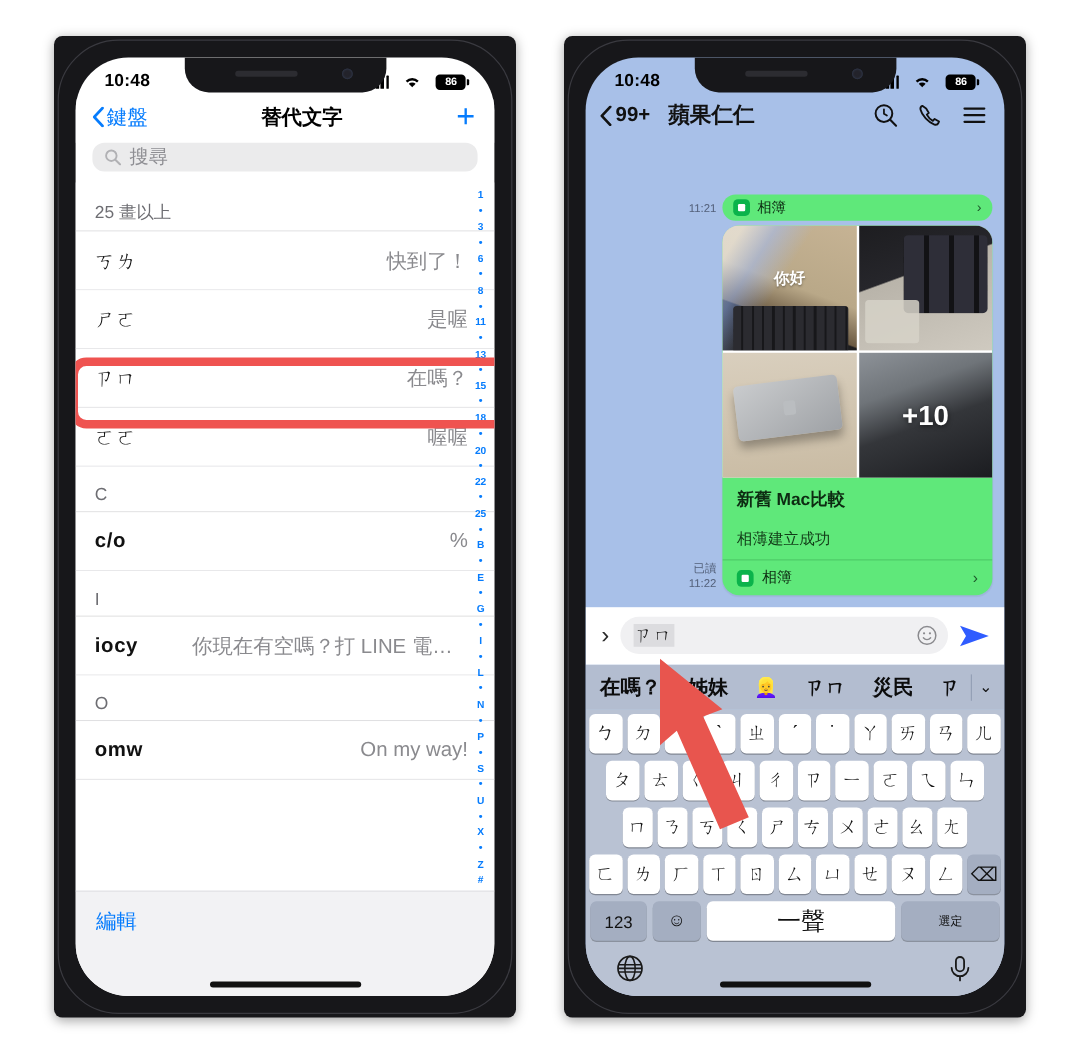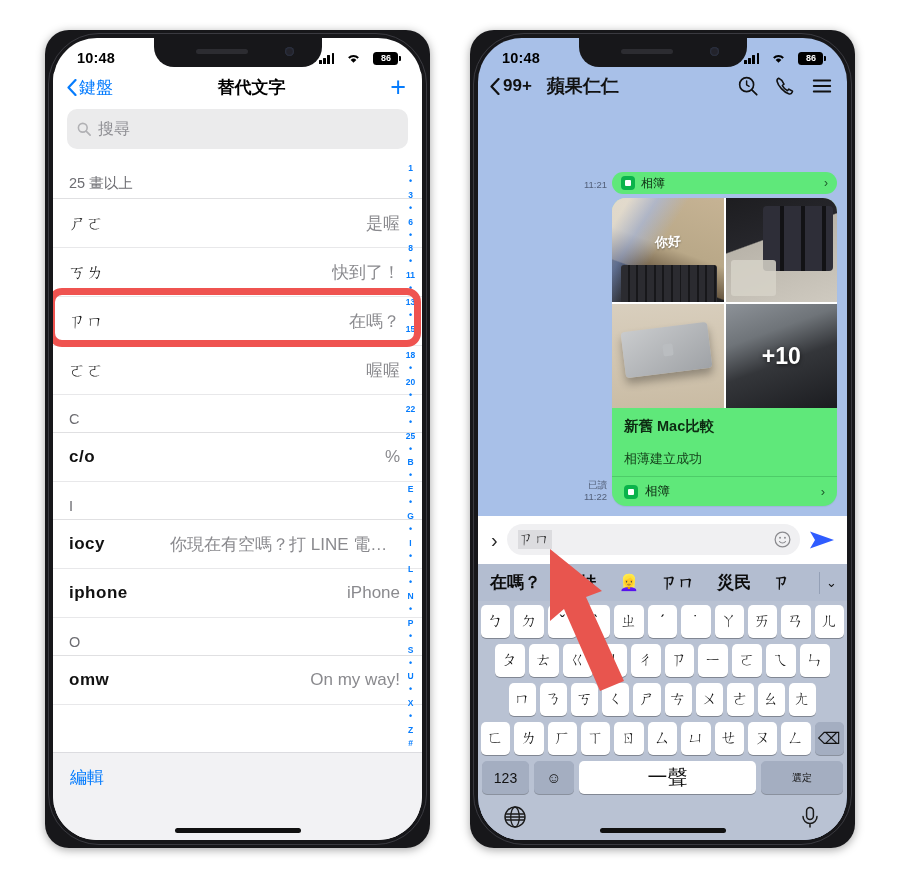--- a/index.html
+++ b/index.html
@@ -9,23 +9,23 @@
     font-family: "Liberation Sans", "DejaVu Sans", sans-serif;
     overflow: hidden;
     position: relative;
   }
   .stage { position: relative; width: 900px; height: 879px; }
 
   
   .phone {
     position: absolute;
     background: #17171a;
-    border-radius: 24px;
+    border-radius: 7px;
     box-shadow: 0 2px 10px rgba(0,0,0,.35);
-    padding: 8px;
+    padding: 18px;
   }
   .phone::after{
     content:""; position:absolute; inset:3px; border-radius:51px;
     border:1.5px solid #3a3a40; pointer-events:none;
   }
   #phone-left  { left: 45px;  top: 30px; width: 385px; height: 818px; }
   #phone-right { left: 470px; top: 30px; width: 385px; height: 818px; }
 
   .screen {
     position: relative; width: 100%; height: 100%;
@@ -77,21 +77,21 @@
     display:flex; align-items:center; justify-content:space-between;
     padding:4px 16px 10px 14px; background:#fff;
   }
   .nav-back{ display:flex; align-items:center; color:#067cfd; font-size:17px; gap:2px;}
   .chev-l{ width:10px; height:17px;}
   .nav-title{ font-size:17px; font-weight:bold; color:#000;}
   .nav-plus{ color:#067cfd; font-size:27px; font-weight:300; line-height:.8; }
 
   .searchbar{ padding:0 14px 9px;}
   .search-field{
-    background:#ebebec; border-radius:10px; height:40px;
+    background:#ebebec; border-radius:10px; height:24px;
     display:flex; align-items:center; gap:7px; padding:0 10px;
     color:#8e8e93; font-size:16px;
   }
   .s-ico{ width:14px; height:14px; opacity:.62;}
 
   .list-wrap{ flex:1; position:relative; overflow:hidden; background:#fff;}
   .grp-hdr{
     font-size:14.5px; color:#6d6d72; padding:16px 16px 5px;
     border-bottom:1px solid #e0e0e2; background:#fff;
   }
@@ -293,50 +293,46 @@
               <path d="M10.4 10.4 15 15" stroke="#8e8e93" stroke-width="1.9" stroke-linecap="round"></path>
             </svg>
           <span>搜尋</span>
         </div>
       </div>
 
       <div class="list-wrap">
 
         <div class="grp-hdr">25 畫以上</div>
         <div class="row">
+          <span class="shortcut">ㄎㄌ</span>
+          <span class="phrase">快到了！</span>
+        </div>
+        <div class="row">
           <span class="shortcut">ㄕㄛ</span>
           <span class="phrase">是喔</span>
-        </div>
-        <div class="row">
-          <span class="shortcut">ㄎㄌ</span>
-          <span class="phrase">快到了！</span>
         </div>
         <div class="row">
           <span class="shortcut">ㄗㄇ</span>
           <span class="phrase">在嗎？</span>
         </div>
         <div class="row">
           <span class="shortcut">ㄛㄛ</span>
           <span class="phrase">喔喔</span>
         </div>
 
         <div class="grp-hdr">C</div>
         <div class="row en">
           <span class="shortcut">c/o</span>
           <span class="phrase">%</span>
         </div>
 
         <div class="grp-hdr">I</div>
         <div class="row en">
           <span class="shortcut">iocy</span>
           <span class="phrase">你現在有空嗎？打 LINE 電話給你…</span>
-        </div>
-        <div class="row en">
-          <span class="shortcut">iphone</span>
-          <span class="phrase">iPhone</span>
         </div>
 
         <div class="grp-hdr">O</div>
         <div class="row en">
           <span class="shortcut">omw</span>
           <span class="phrase">On my way!</span>
         </div>
 
         <div class="indexbar" id="indexbar">
             <span>1</span>

